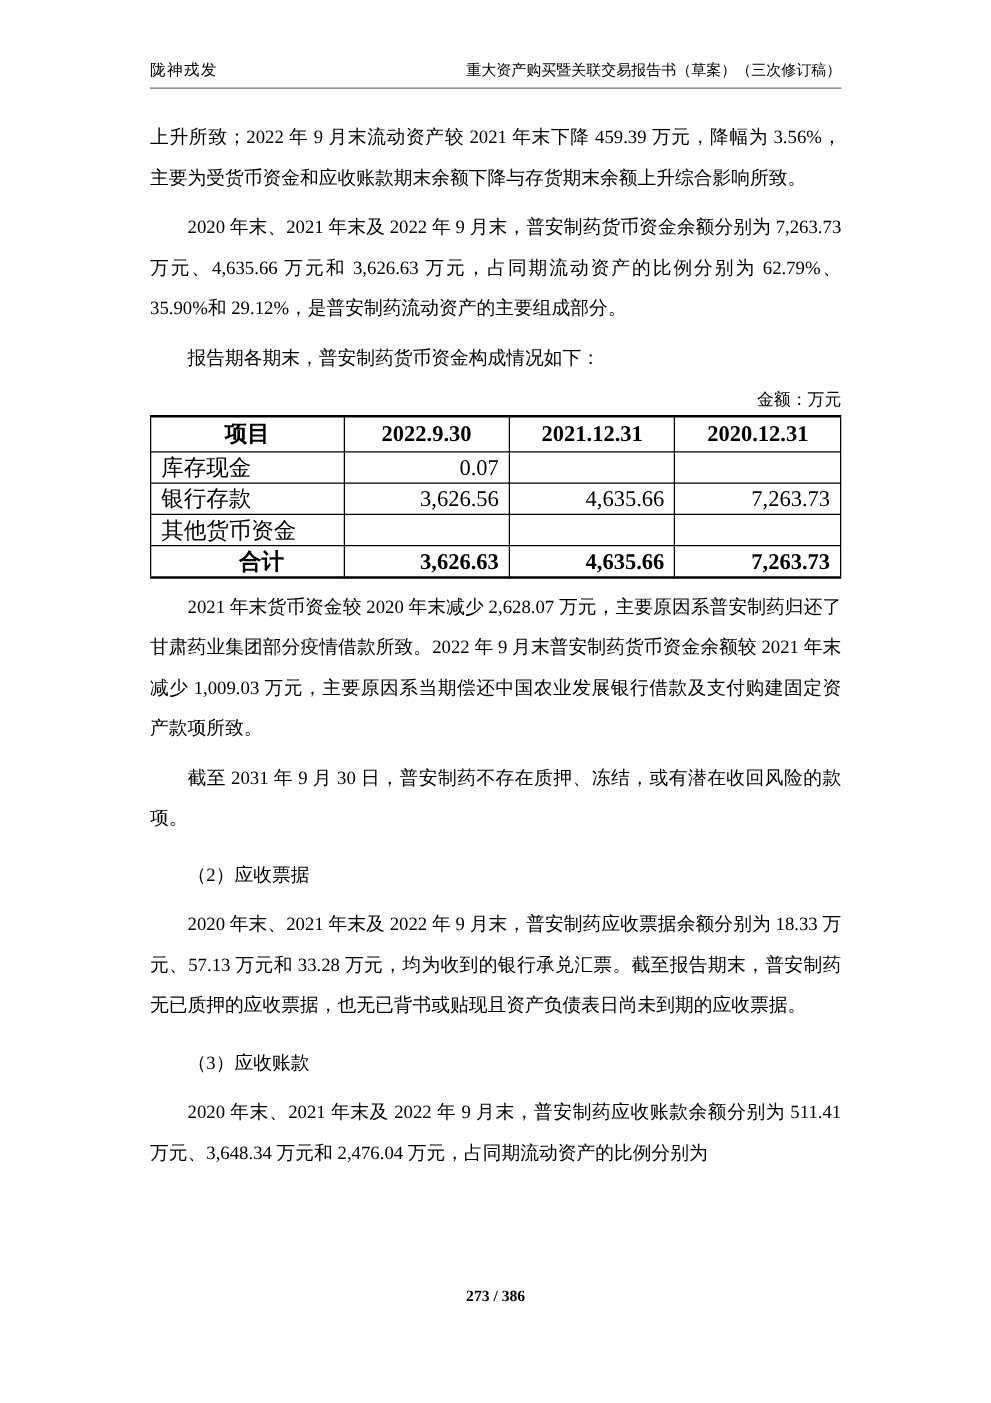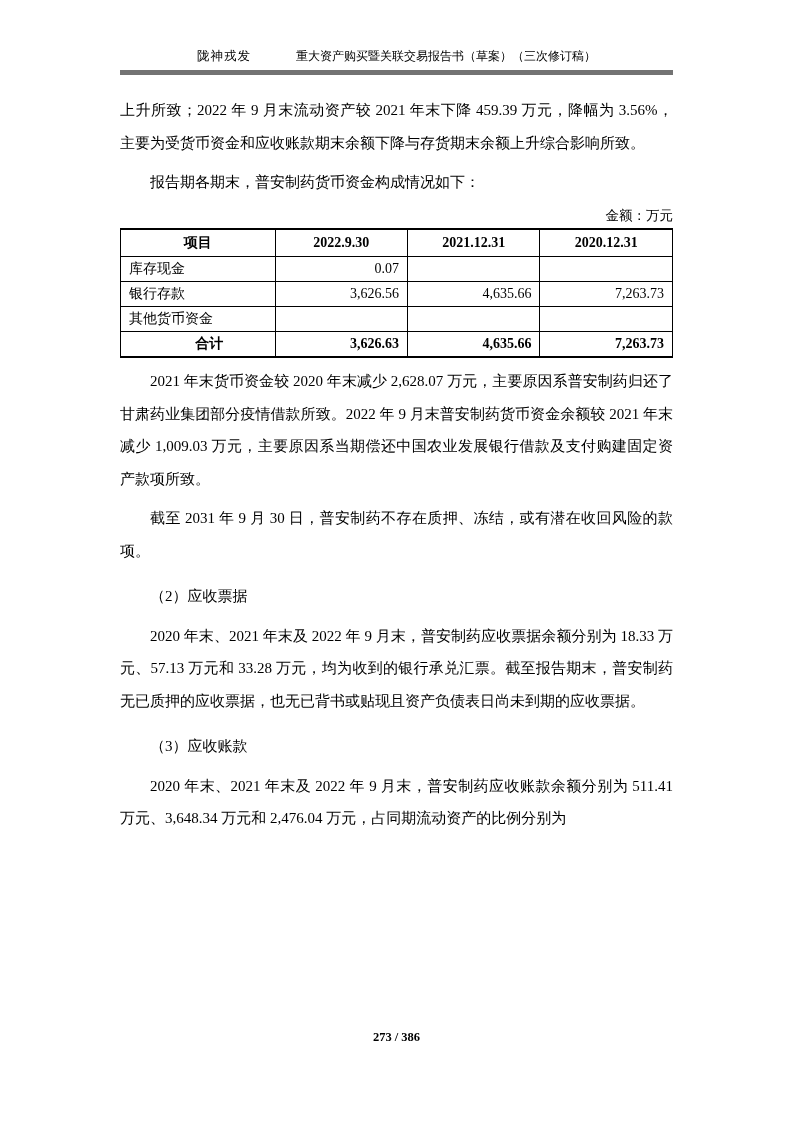--- a/index.html
+++ b/index.html
@@ -13,23 +13,23 @@
     color: #000000;
     font-family: "Liberation Serif", "DejaVu Serif", serif;
     overflow: hidden;
   }
   .doc-header {
     position: absolute;
     top: 48px;
     left: 120px;
     right: 120px;
     display: flex;
-    justify-content: center;
+    justify-content: space-between;
     align-items: flex-end;
-    border-bottom: 5px solid #737373;
+    border-bottom: 1px solid #737373;
     padding-bottom: 5px;
     font-size: 12.5px;
   }
   .doc-header .hdr-left { letter-spacing: 1px; }
   .doc-header .hdr-right { font-size: 12px; margin-left: 45px; }
   .doc-body {
     position: absolute;
     top: 94px;
     left: 120px;
     right: 120px;
@@ -45,21 +45,21 @@
     font-size: 13.5px;
     line-height: 20px;
     margin-top: 7px;
     text-indent: 0;
   }
   table.data-table {
     width: 100%;
     border-collapse: collapse;
     border-top: 2.5px solid #000;
     border-bottom: 2.5px solid #000;
-    font-size: 14px;
+    font-size: 18px;
     line-height: 20px;
     margin-top: 2px;
     margin-bottom: 6px;
   }
   table.data-table th, table.data-table td {
     border: 1px solid #000;
     padding: 2px 8px;
     height: 15px;
     vertical-align: middle;
   }
@@ -85,20 +85,21 @@
 
 <div class="page">
 
   <header class="doc-header">
     <span class="hdr-left">陇神戎发</span>
     <span class="hdr-right">重大资产购买暨关联交易报告书（草案）（三次修订稿）</span>
   </header>
 
   <main class="doc-body">
     <p class="para no-indent">上升所致；2022 年 9 月末流动资产较 2021 年末下降 459.39 万元，降幅为 3.56%， 主要为受货币资金和应收账款期末余额下降与存货期末余额上升综合影响所致。</p>
+    <p class="para">2020 年末、2021 年末及 2022 年 9 月末，普安制药货币资金余额分别为 7,263.73 万元、4,635.66 万元和 3,626.63 万元，占同期流动资产的比例分别为 62.79%、35.90%和 29.12%，是普安制药流动资产的主要组成部分。</p>
     <p class="para">报告期各期末，普安制药货币资金构成情况如下：</p>
 
     <div class="unit-note">金额：万元</div>
 
     <table class="data-table">
       <colgroup>
         <col class="c-item">
           <col class="c-num">
           <col class="c-num">
           <col class="c-num">

